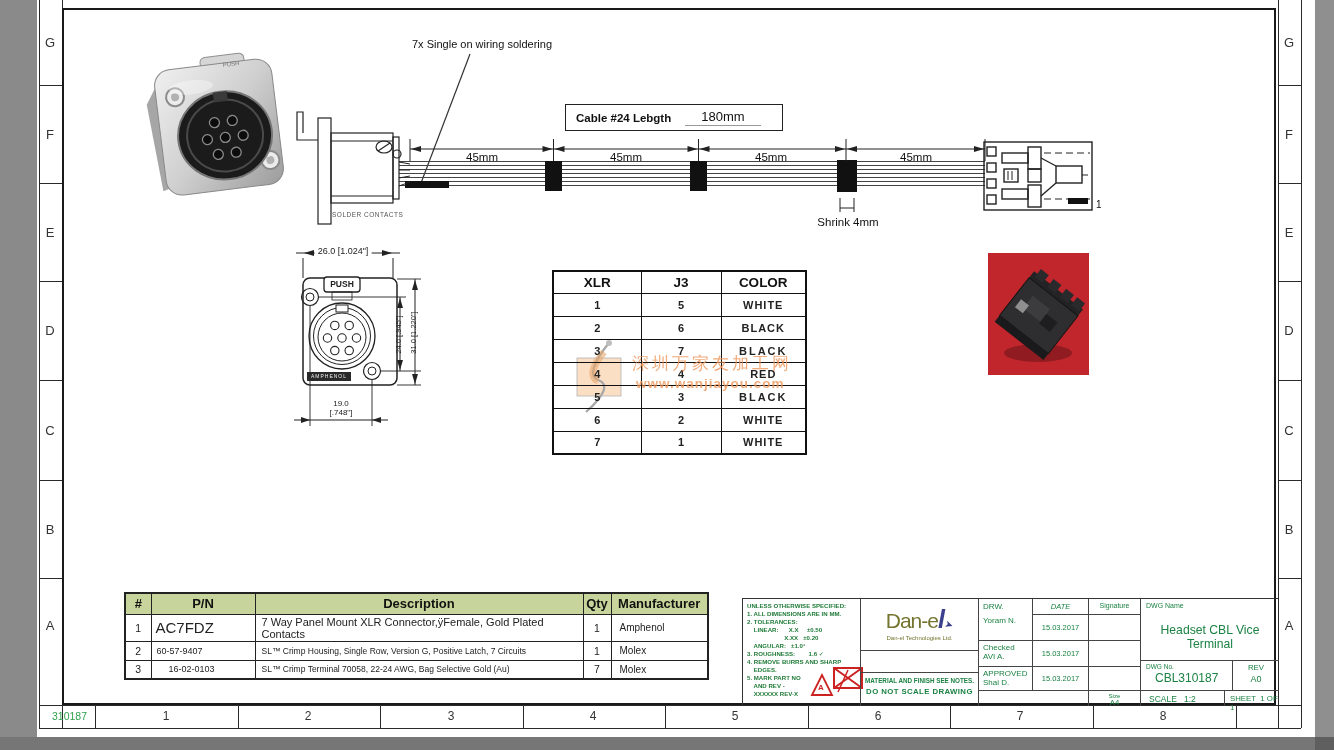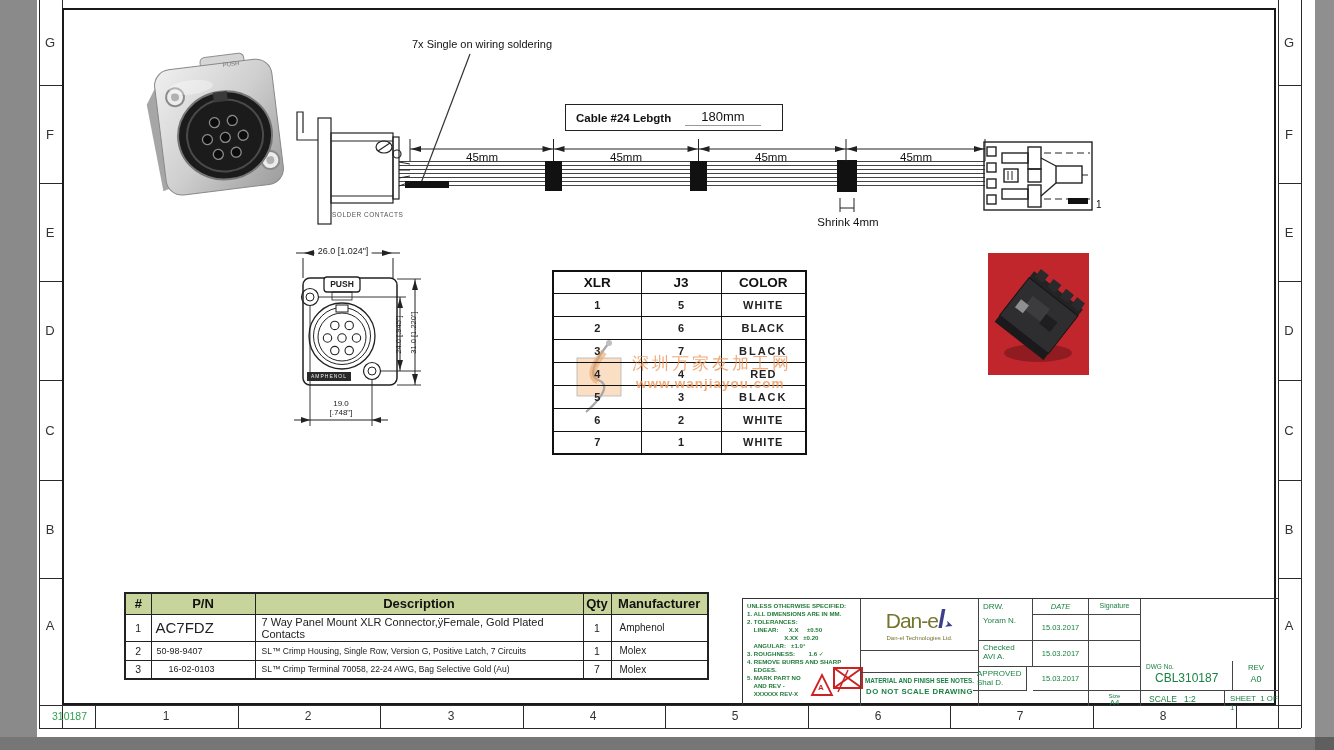--- a/index.html
+++ b/index.html
@@ -396,21 +396,21 @@
     </tr>
     <tr style="height:19px;">
       <td style="font-size:10.5px;text-align:center;">1</td>
       <td style="font-size:15px;padding-left:4px;">AC7FDZ</td>
       <td style="font-size:11px;padding-left:6px;">7 Way Panel Mount XLR Connector,ÿFemale, Gold Plated Contacts</td>
       <td style="font-size:10.5px;text-align:center;">1</td>
       <td style="font-size:10px;padding-left:8px;">Amphenol</td>
     </tr>
     <tr style="height:19px;">
       <td style="font-size:10.5px;text-align:center;">2</td>
-      <td style="font-size:9px;padding-left:5px;">50-98-9407</td>
+      <td style="font-size:9px;padding-left:5px;">60-57-9407</td>
       <td style="font-size:8.5px;padding-left:6px;">SL™ Crimp Housing, Single Row, Version G, Positive Latch, 7 Circuits</td>
       <td style="font-size:10.5px;text-align:center;">1</td>
       <td style="font-size:10px;padding-left:8px;">Molex</td>
     </tr>
     <tr style="height:19px;">
       <td style="font-size:10.5px;text-align:center;">3</td>
       <td style="font-size:9px;padding-left:17px;">16-02-0103</td>
       <td style="font-size:8.5px;padding-left:6px;">SL™ Crimp Terminal 70058, 22-24 AWG, Bag Selective Gold (Au)</td>
       <td style="font-size:10.5px;text-align:center;">7</td>
       <td style="font-size:10px;padding-left:8px;">Molex</td>
@@ -455,32 +455,36 @@
     <div class="tc bR bB" style="left:290px;top:0;width:56px;height:16px;text-align:center;font-size:7.5px;padding-top:3px;font-style:italic;">DATE</div>
     <div class="tc bR bB" style="left:346px;top:0;width:52px;height:16px;text-align:center;font-size:7px;padding-top:3px;">Signature</div>
     <div class="tc bR bB" style="left:290px;top:16px;width:56px;height:26px;text-align:center;font-size:7.5px;padding-top:8px;">15.03.2017</div>
     <div class="tc bR bB" style="left:346px;top:16px;width:52px;height:26px;"></div>
     <div class="tc bR bB" style="left:236px;top:42px;width:54px;height:26px;padding:2px 0 0 4px;">
       <div class="gsm">Checked</div>
       <div class="gsm">AVI A.</div>
     </div>
     <div class="tc bR bB" style="left:290px;top:42px;width:56px;height:26px;text-align:center;font-size:7.5px;padding-top:8px;">15.03.2017</div>
     <div class="tc bR bB" style="left:346px;top:42px;width:52px;height:26px;"></div>
-    <div class="tc bR bB" style="left:230px;top:68px;width:54px;height:24px;padding:2px 8px 0 4px;">
+    <div class="tc bR bB" style="left:236px;top:68px;width:54px;height:24px;padding:2px 8px 0 4px;">
       <div class="gsm">APPROVED</div>
       <div class="gsm">Shai D.</div>
     </div>
     <div class="tc bR bB" style="left:290px;top:68px;width:56px;height:24px;text-align:center;font-size:7.5px;padding-top:7px;">15.03.2017</div>
     <div class="tc bR bB" style="left:346px;top:68px;width:52px;height:24px;"></div>
     <div class="tc bR" style="left:236px;top:92px;width:110px;height:15px;"></div>
     <div class="tc bR" style="left:346px;top:92px;width:52px;height:15px;text-align:center;line-height:7px;">
       <div style="font-size:6.2px;margin-top:1px;">Size</div>
       <div style="font-size:7.8px;">A4</div>
     </div>
 
+    <div class="tc bB" style="left:398px;top:0;width:138px;height:62px;">
+      <div style="font-size:7px;margin:3px 0 0 5px;">DWG Name</div>
+      <div style="font-size:12.2px;text-align:center;margin-top:14px;">Headset CBL Vice Terminal</div>
+    </div>
     <div class="tc bR bB" style="left:398px;top:62px;width:92px;height:30px;">
       <div style="font-size:6.5px;margin:2px 0 0 5px;">DWG No.</div>
       <div style="font-size:12px;margin:1px 0 0 14px;">CBL310187</div>
     </div>
     <div class="tc bB" style="left:490px;top:62px;width:46px;height:30px;text-align:center;">
       <div style="font-size:7.8px;margin-top:2px;">REV</div>
       <div style="font-size:9px;margin-top:2px;">A0</div>
     </div>
     <div class="tc bR" style="left:398px;top:92px;width:84px;height:15px;padding:3px 0 0 8px;font-size:8.5px;">
       <span>SCALE</span>&nbsp;&nbsp;&nbsp;<span>1:2</span>

